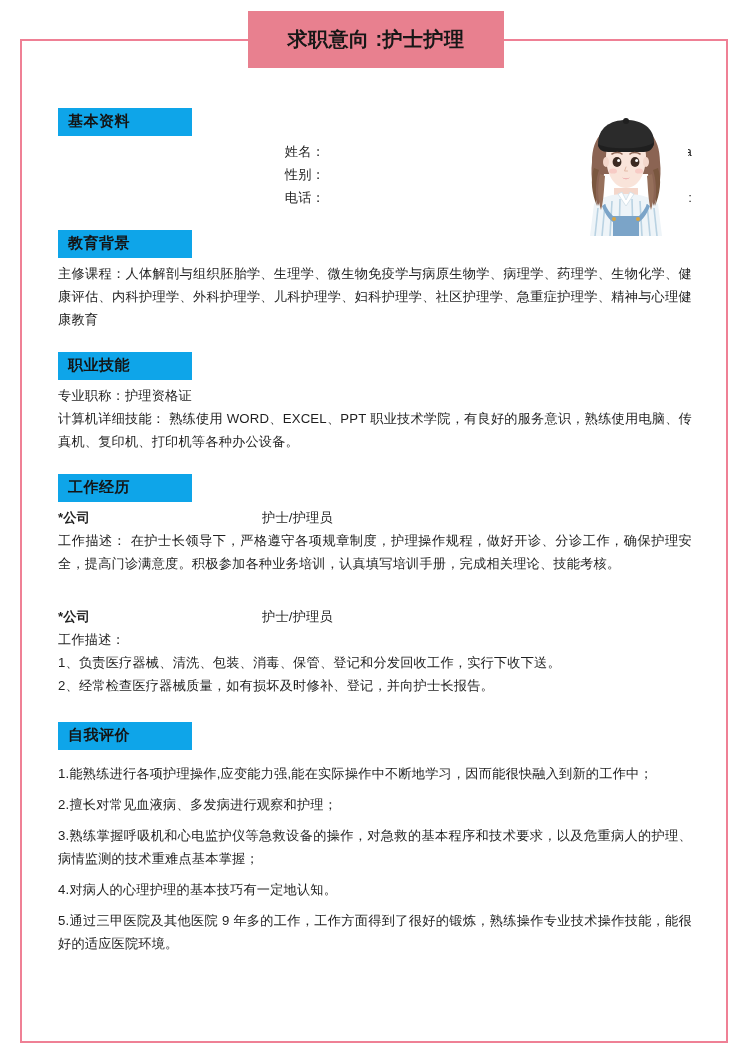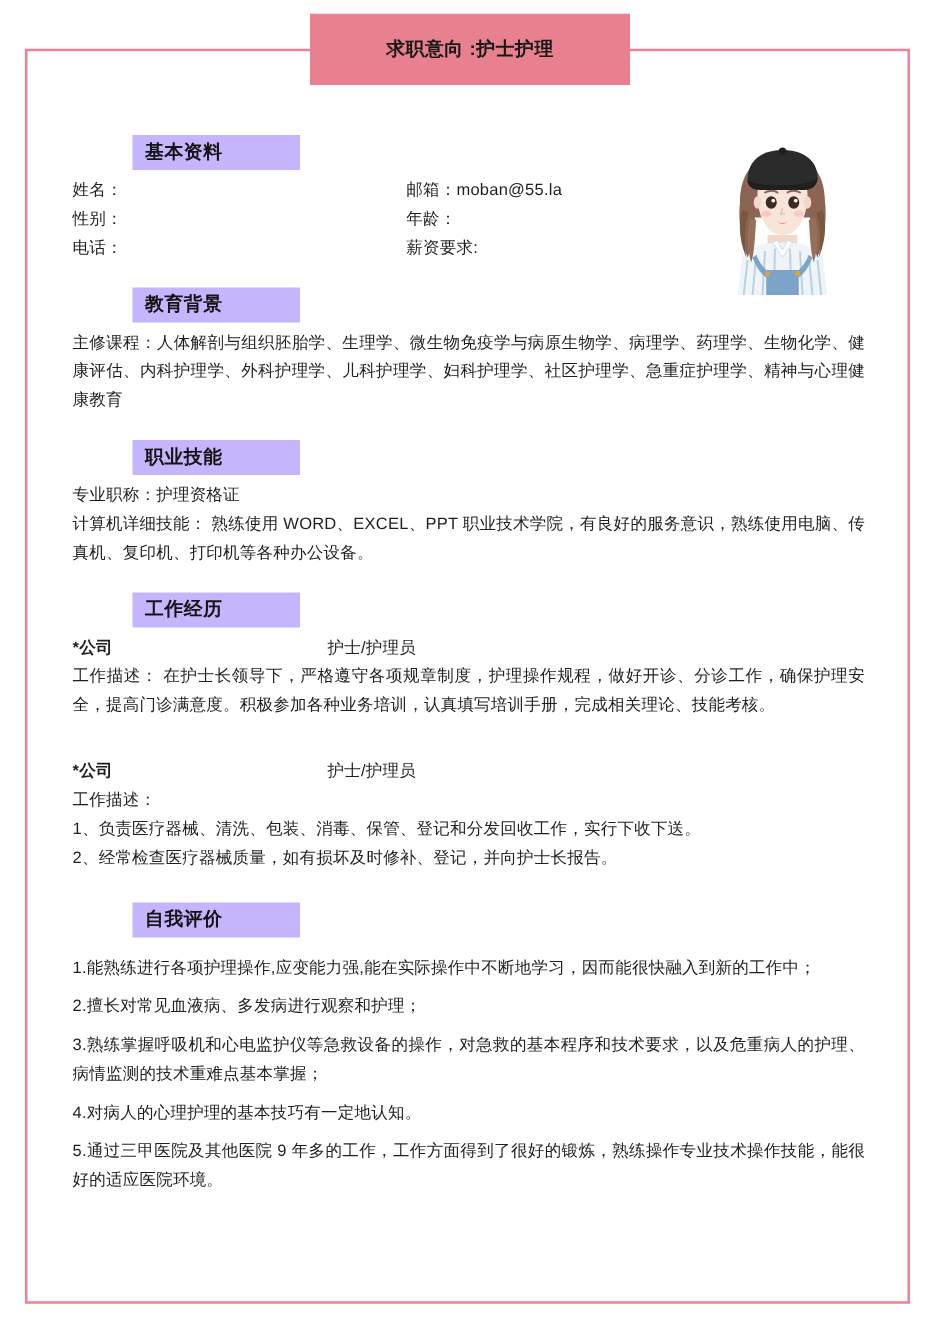--- a/index.html
+++ b/index.html
@@ -34,63 +34,62 @@
     top: 11px;
     width: 256px;
     height: 57px;
     background: #e8808f;
     display: flex;
     align-items: center;
     justify-content: center;
     z-index: 5;
   }
   #objective-banner .banner-text {
-    font-size: 15px;
+    font-size: 20px;
     font-weight: bold;
     color: #171717;
     letter-spacing: 0.5px;
     white-space: nowrap;
   }
 
   
   #content {
     position: absolute;
     left: 58px;
     top: 0;
     width: 634px;
   }
 
   .section { position: relative; }
 
   .section-header {
     display: inline-block;
-    background: #c4b5fd;
+    background: #0ea5e9;
     padding: 4px 12px 5px 10px;
     min-width: 112px;
     box-sizing: content-box;
-    margin-left: 48px;
   }
   .section-header .section-title {
     font-size: 15px;
     font-weight: bold;
     color: #141414;
     letter-spacing: 0.5px;
     white-space: nowrap;
   }
 
   .body-line {
     font-size: 13.2px;
     line-height: 23px;
     color: #1f1f1f;
     letter-spacing: 0.2px;
   }
   .body-line.para { text-align: justify; }
 
   
-  .kv-row { display: flex; }
+  .kv-row { display: flex; text-align: right; }
   .kv-left  { width: 267px; flex: none; }
   .kv-right { flex: 1; }
 
   
   .edu-row { display: flex; }
   .edu-date   { width: 257px; flex: none; }
   .edu-school { width: 173px; flex: none; }
   .edu-major  { flex: 1; }
 
   

